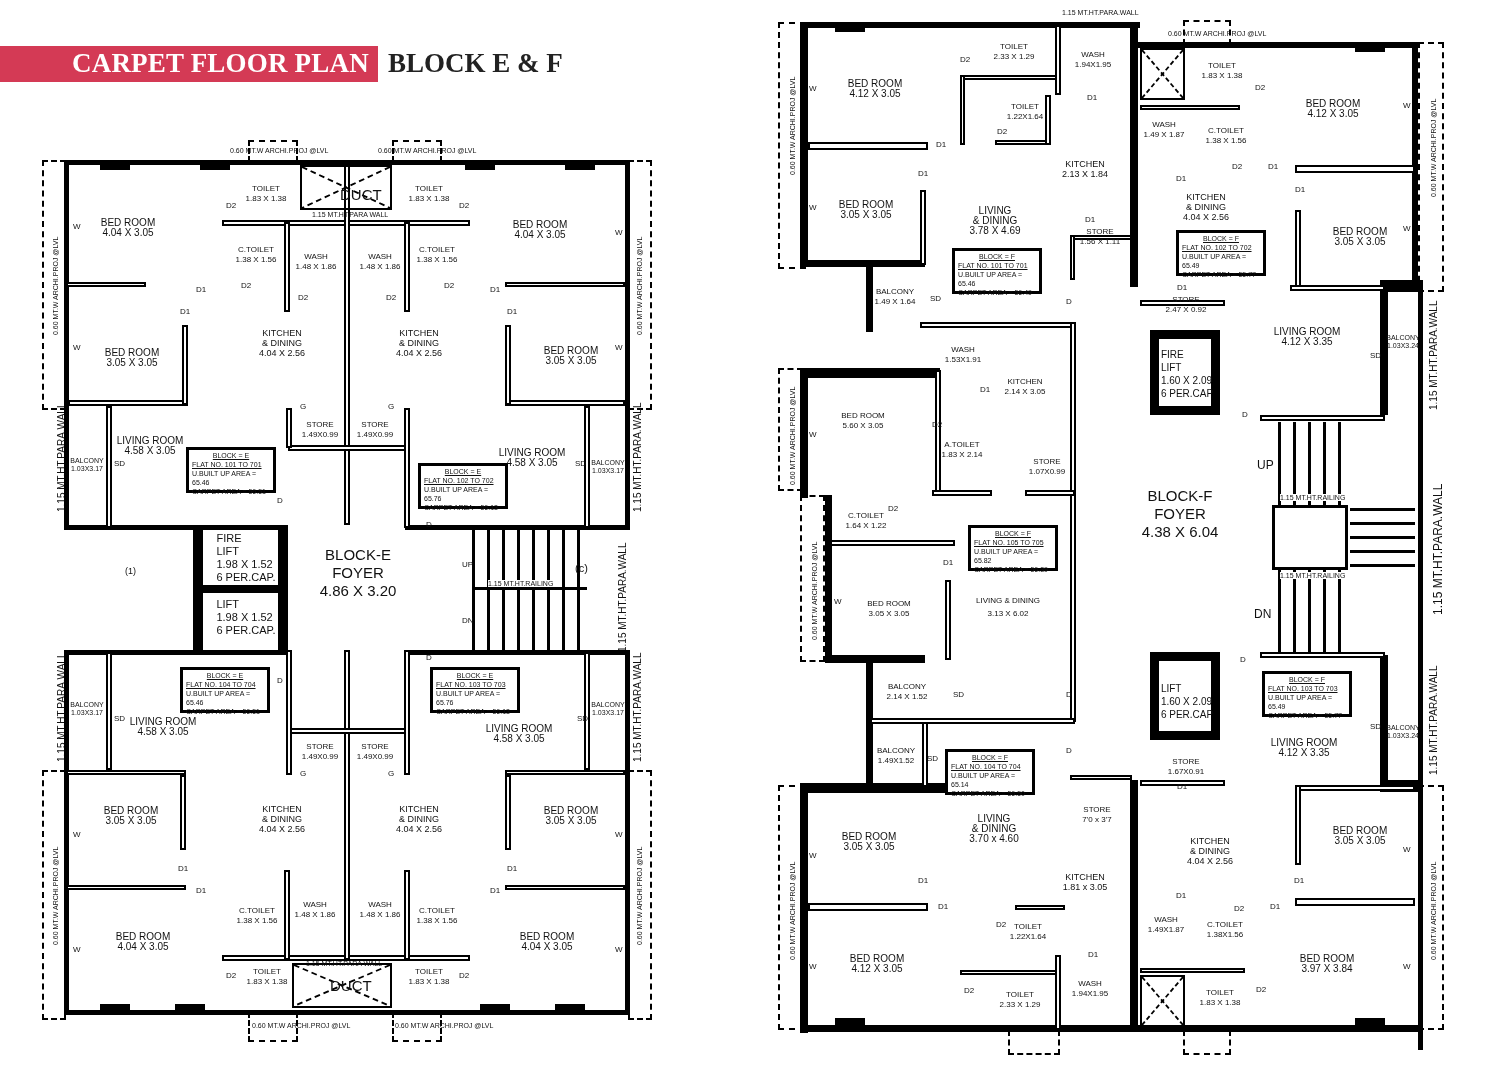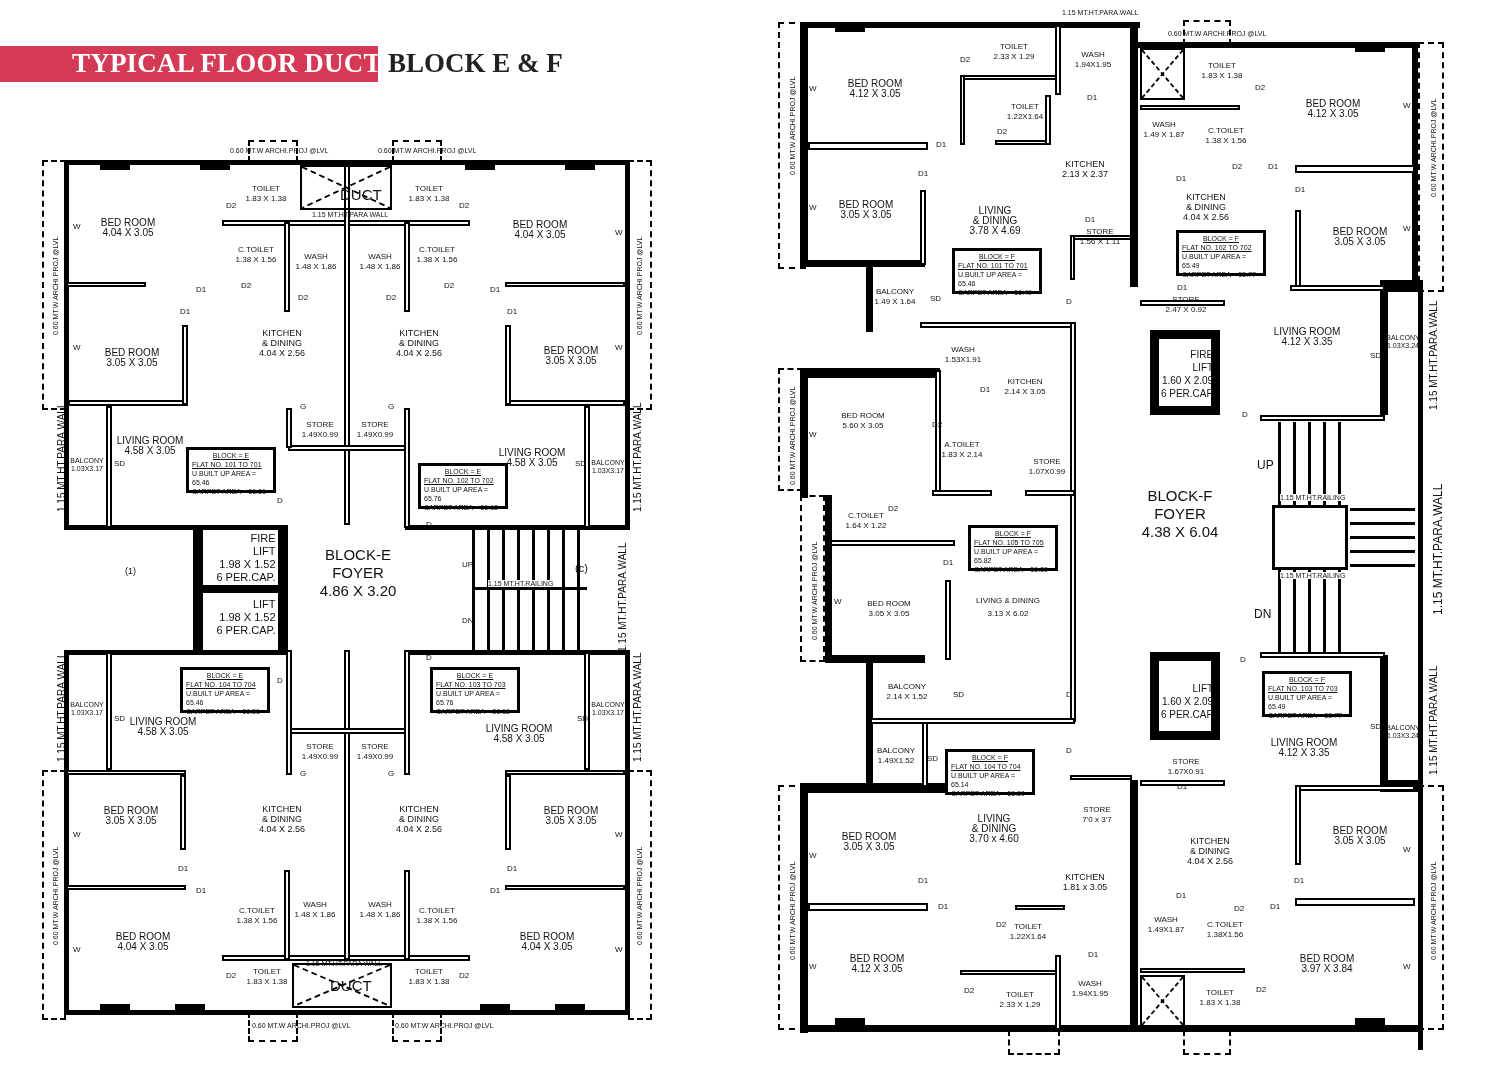--- a/index.html
+++ b/index.html
@@ -15,31 +15,31 @@
   .room .n{display:block;}
   .room .d{display:block;}
   .tiny{position:absolute;font-size:7px;white-space:nowrap;}
   .vtext{position:absolute;font-size:7px;white-space:nowrap;transform-origin:left top;transform:rotate(-90deg);}
   .vtext-big{position:absolute;font-size:10px;white-space:nowrap;transform-origin:left top;transform:rotate(-90deg);}
   .mark{position:absolute;font-size:8px;}
   .infobox{position:absolute;border:3px solid #000;background:#fff;font-size:7px;line-height:9px;padding:1px 3px;box-sizing:border-box;}
   .infobox .b{text-align:center;text-decoration:underline;}
   .infobox .f{text-decoration:underline;}
   .foyer{position:absolute;text-align:center;font-size:15px;line-height:18px;transform:translate(-50%,-50%);}
-  .lift{position:absolute;text-align:right;font-size:11px;line-height:13px;transform:translate(-50%,-50%);}
+  .lift{position:absolute;text-align:left;font-size:11px;line-height:13px;transform:translate(-50%,-50%);}
   .stair{position:absolute;background:repeating-linear-gradient(90deg,#000 0,#000 3px,#fff 3px,#fff 15px);}
   .stairh{position:absolute;background:repeating-linear-gradient(180deg,#000 0,#000 3px,#fff 3px,#fff 14px);}
   .duct{position:absolute;border:2px solid #000;overflow:hidden;box-sizing:border-box;}
   .duct svg{position:absolute;left:0;top:0;width:100%;height:100%;}
 </style>
 </head>
 <body>
 
 <div class="title-bar"></div>
-<div class="title-text">TYPICAL FLOOR DUCT</div>
+<div class="title-text">CARPET FLOOR PLAN</div>
 <div class="subtitle">BLOCK E &amp; F</div>
 
 <div>
 
   <div class="dash" style="left:42px;top:160px;width:24px;height:250px;"></div>
   <div class="dash" style="left:628px;top:160px;width:24px;height:250px;"></div>
   <div class="dash" style="left:42px;top:770px;width:24px;height:250px;"></div>
   <div class="dash" style="left:628px;top:770px;width:24px;height:250px;"></div>
   <div class="dash" style="left:248px;top:140px;width:50px;height:22px;"></div>
   <div class="dash" style="left:392px;top:140px;width:50px;height:22px;"></div>
@@ -422,21 +422,21 @@
       <div class="f">FLAT NO. 105 TO 705</div>
       <div>U.BUILT UP AREA = 65.82</div>
       <div>CARPET AREA = 56.39</div>
   </div>
 
   <div class="room" style="left:875px;top:89px;"><span class="n">BED ROOM</span><span class="d">4.12 X 3.05</span></div>
   <div class="room" style="left:866px;top:210px;"><span class="n">BED ROOM</span><span class="d">3.05 X 3.05</span></div>
   <div class="room" style="left:1014px;top:52px;font-size:8px;"><span class="n">TOILET</span><span class="d">2.33 X 1.29</span></div>
   <div class="room" style="left:1025px;top:112px;font-size:8px;"><span class="n">TOILET</span><span class="d">1.22X1.64</span></div>
   <div class="room" style="left:1093px;top:60px;font-size:8px;"><span class="n">WASH</span><span class="d">1.94X1.95</span></div>
-  <div class="room" style="left:1085px;top:169px;font-size:9px;"><span class="n">KITCHEN</span><span class="d">2.13 X 2.37</span></div>
+  <div class="room" style="left:1085px;top:169px;font-size:9px;"><span class="n">KITCHEN</span><span class="d">2.13 X 1.84</span></div>
   <div class="room" style="left:995px;top:221px;"><span class="n">LIVING
 &amp; DINING</span><span class="d">3.78 X 4.69</span></div>
   <div class="room" style="left:1100px;top:237px;font-size:8px;"><span class="n">STORE</span><span class="d">1.56 X 1.11</span></div>
   <div class="room" style="left:895px;top:297px;font-size:8px;"><span class="n">BALCONY</span><span class="d">1.49 X 1.64</span></div>
 
   <div class="room" style="left:1222px;top:71px;font-size:8px;"><span class="n">TOILET</span><span class="d">1.83 X 1.38</span></div>
   <div class="room" style="left:1164px;top:130px;font-size:8px;"><span class="n">WASH</span><span class="d">1.49 X 1.87</span></div>
   <div class="room" style="left:1226px;top:136px;font-size:8px;"><span class="n">C.TOILET</span><span class="d">1.38 X 1.56</span></div>
   <div class="room" style="left:1206px;top:207px;font-size:9px;"><span class="n">KITCHEN
 &amp; DINING</span><span class="d">4.04 X 2.56</span></div>

